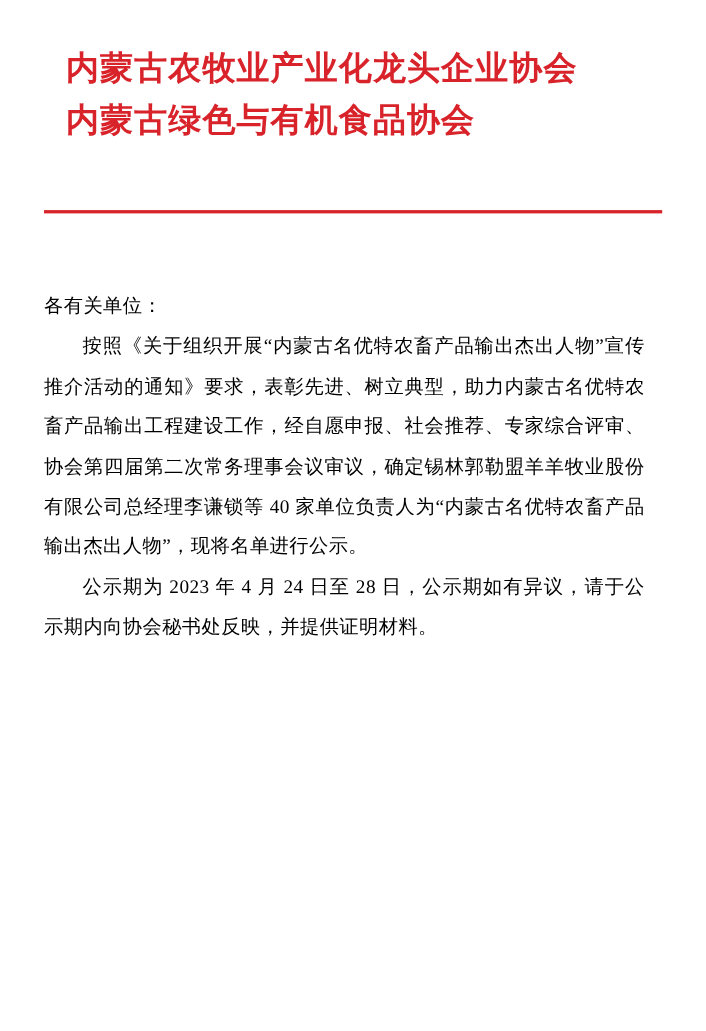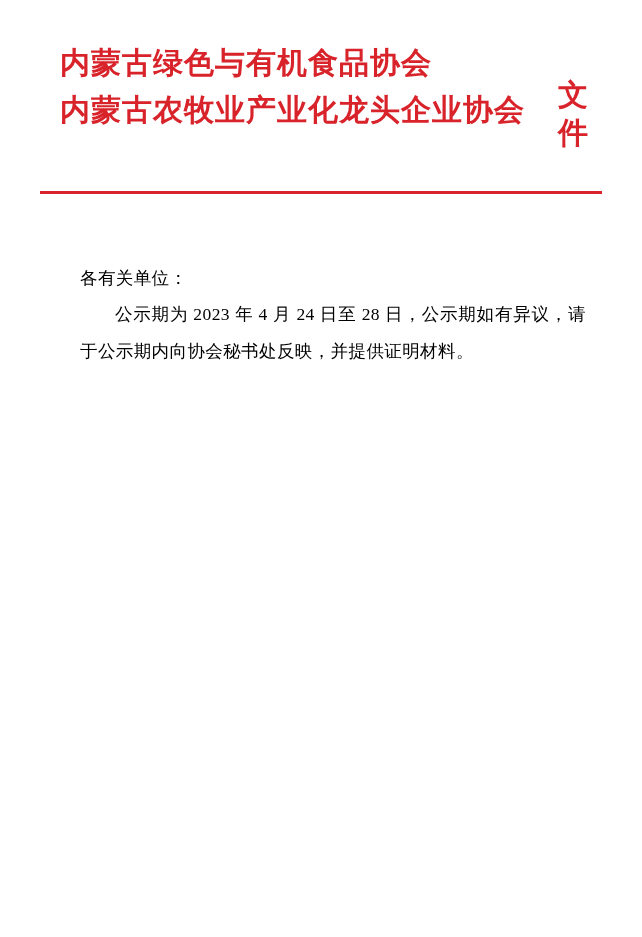--- a/index.html
+++ b/index.html
@@ -66,21 +66,21 @@
     text-align: center;
     font-family: "Liberation Serif", "DejaVu Serif", serif;
     font-weight: bold;
     font-size: 24px;
     line-height: 1.85;
     letter-spacing: 0.5px;
   }
 
   
   .body-text {
-    margin: 26px 56px 0 80px;
+    margin: 26px 56px 0 40px;
     font-size: 17.5px;
     line-height: 2.08;
     letter-spacing: 0.4px;
     text-align: justify;
   }
   .p-indent {
     text-indent: 2em;
   }
   .p-flush {
     text-indent: 0;
@@ -93,29 +93,29 @@
     margin: 0;
   }
 </style>
 </head>
 <body>
 
 <div class="page">
 
   <div class="letterhead">
     <div class="lh-rows">
+      <div class="lh-line">内蒙古农牧业产业化龙头企业协会</div>
       <div class="lh-line">内蒙古绿色与有机食品协会</div>
-      <div class="lh-line">内蒙古农牧业产业化龙头企业协会</div>
-      <div class="lh-wenjian">文件</div>
     </div>
   </div>
 
   <div class="red-rule"></div>
 
   <div class="doc-title">
   </div>
 
   <div class="body-text">
     <p class="p-flush">各有关单位：</p>
+    <p class="p-indent">按照《关于组织开展“内蒙古名优特农畜产品输出杰出人物”宣传推介活动的通知》要求，表彰先进、树立典型，助力内蒙古名优特农畜产品输出工程建设工作，经自愿申报、社会推荐、专家综合评审、协会第四届第二次常务理事会议审议，确定锡林郭勒盟羊羊牧业股份有限公司总经理李谦锁等 40 家单位负责人为“内蒙古名优特农畜产品输出杰出人物”，现将名单进行公示。</p>
     <p class="p-indent">公示期为 2023 年 4 月 24 日至 28 日，公示期如有异议，请于公示期内向协会秘书处反映，并提供证明材料。</p>
   </div>
 
 </div>
 
 </body></html>

